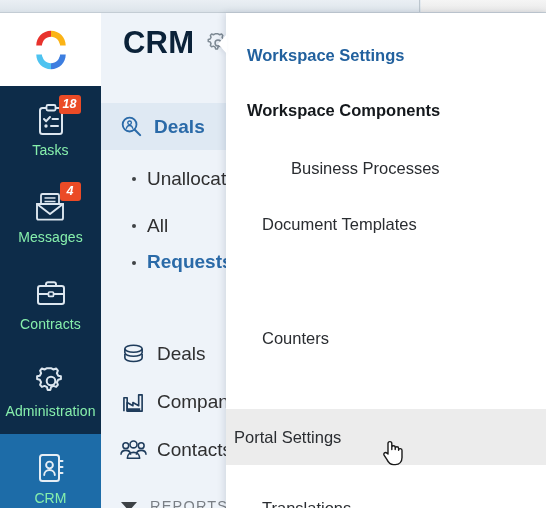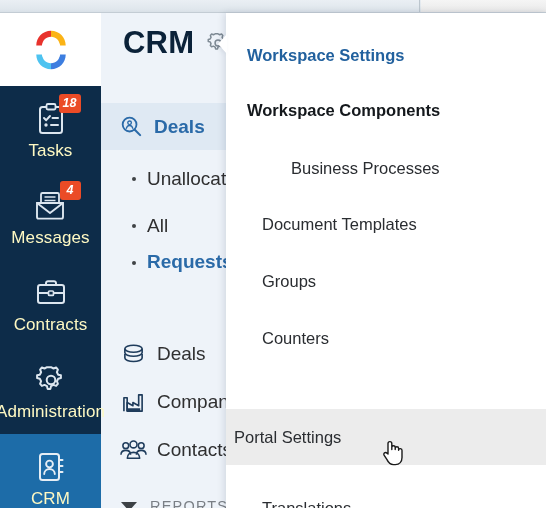--- a/index.html
+++ b/index.html
@@ -62,23 +62,23 @@
     cursor: pointer;
   }
   .rail-item.active { background: #1d6ca8; }
   .rail-ico {
     position: relative;
     width: 36px; height: 36px;
     display: flex; align-items: center; justify-content: center;
     margin-bottom: 5px;
   }
   .rail-label {
-    font-size: 17px;
+    font-size: 14px;
     letter-spacing: .1px;
-    color: #fef9c3;
+    color: #86efac;
     line-height: 1;
   }
   .badge {
     position: absolute;
     top: -7px; right: -12px;
     min-width: 21px; height: 19px;
     padding: 0 4px;
     background: #eb4b26;
     color: #fff;
     font-size: 12.5px; font-weight: bold;
@@ -417,23 +417,20 @@
     </div>
 
     <div class="dd-row dd-item" style="top:127px;margin-left:29px;">
       <span class="txt">Business Processes</span>
     </div>
 
     <div class="dd-row dd-item" style="top:183px;">
       <span class="txt">Document Templates</span>
     </div>
 
-    <div class="dd-row dd-item" style="top:240px;">
-      <span class="txt">Groups</span>
-    </div>
 
     <div class="dd-row dd-item" style="top:297px;">
       <span class="txt">Counters</span>
     </div>
 
 
     <div class="dd-row dd-item hovered" style="top:396px;">
       <span class="txt">Portal Settings</span>
     </div>
 

